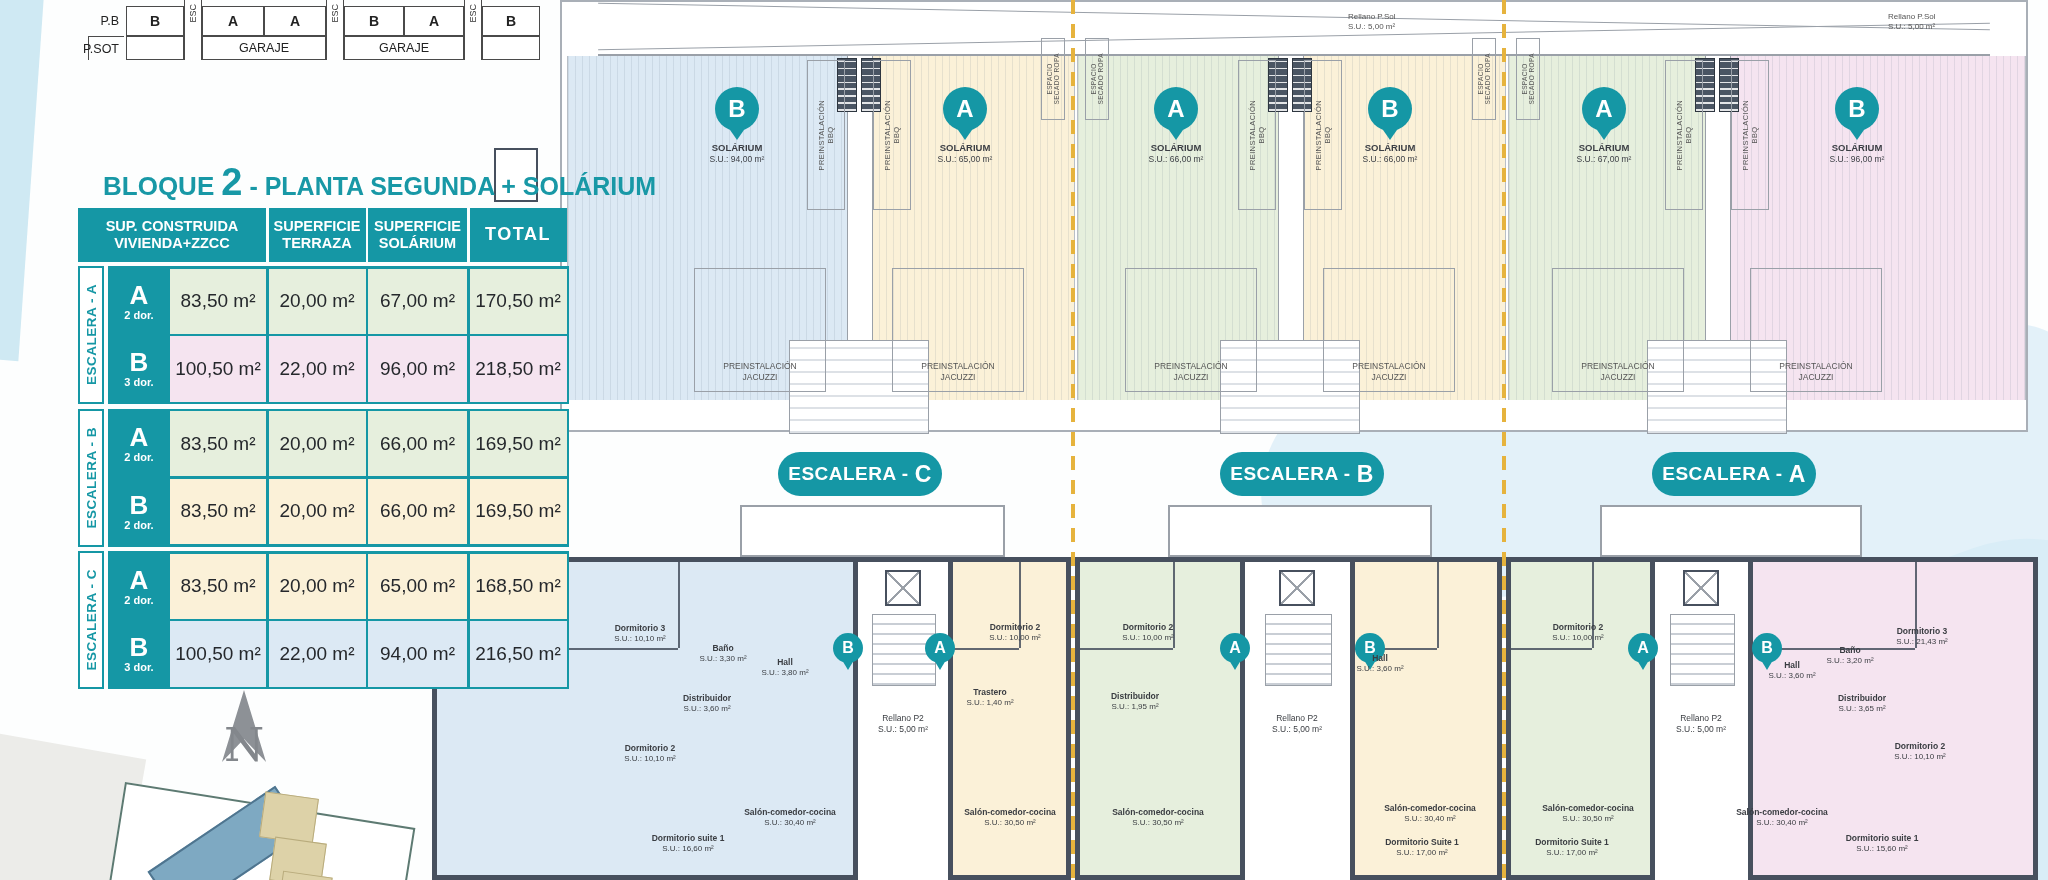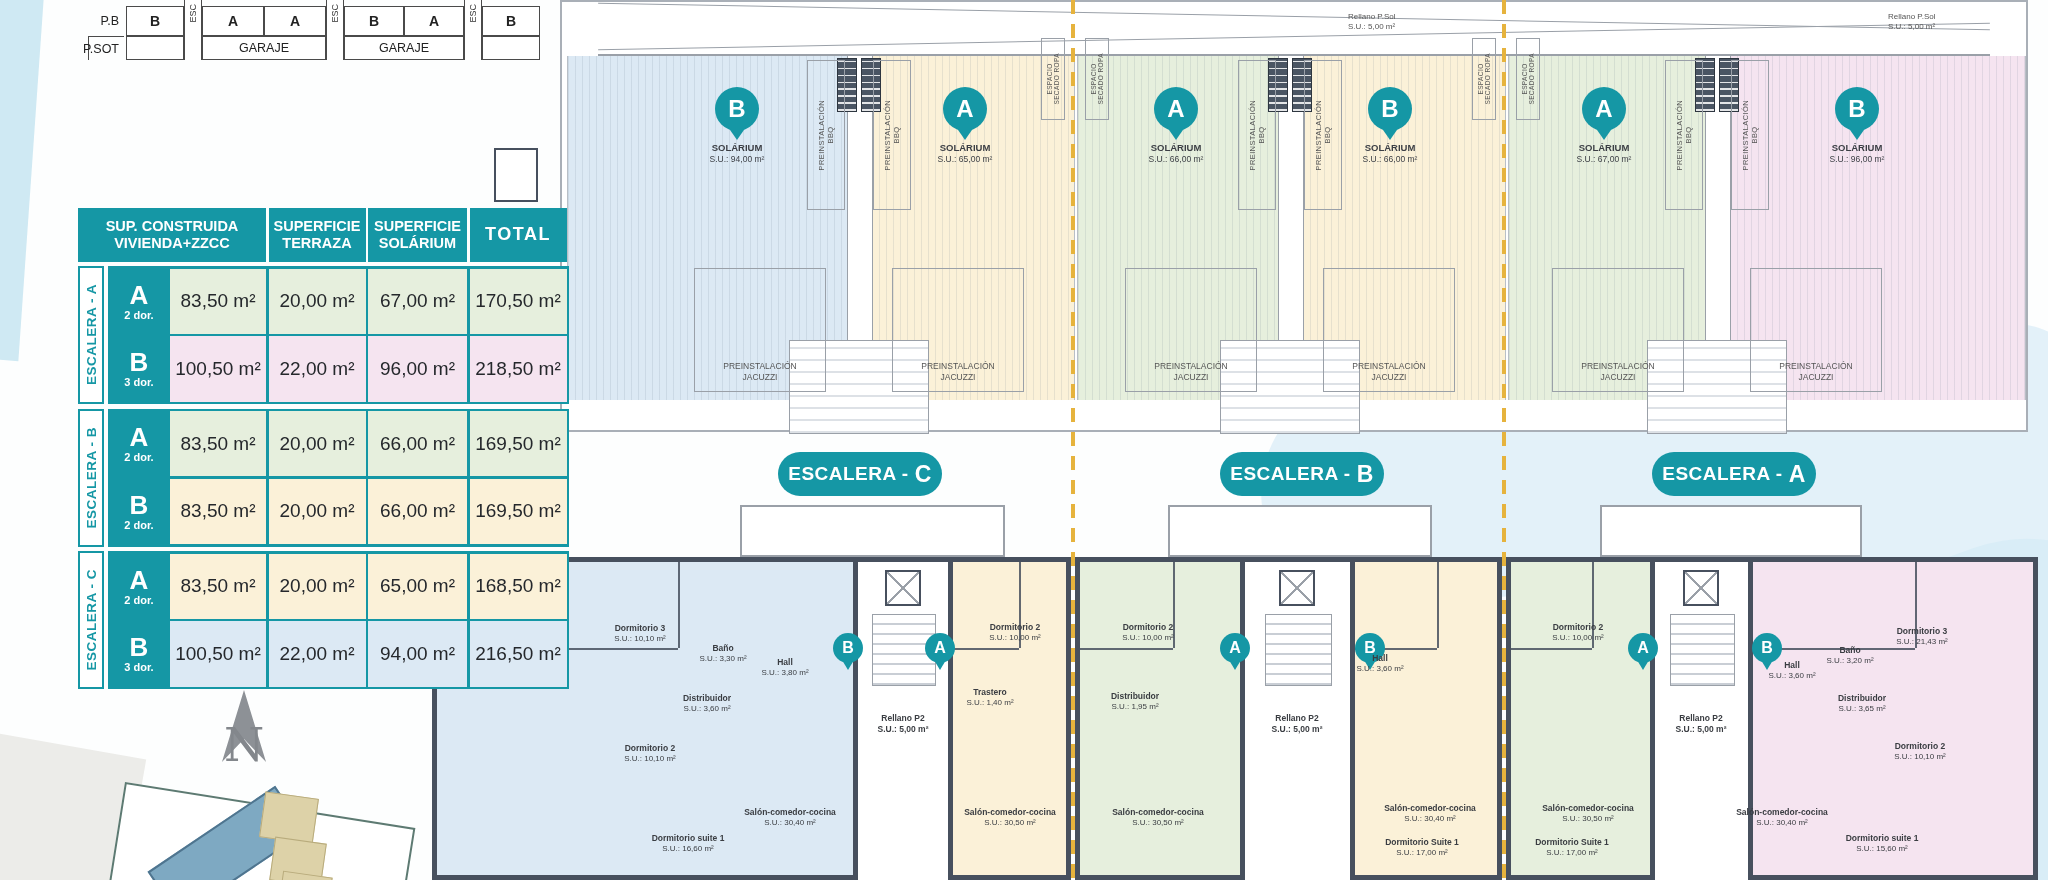--- a/index.html
+++ b/index.html
@@ -43,21 +43,21 @@
   .apt::after{content:"";position:absolute;left:58%;top:0;width:2px;height:86px;background:#47505e;opacity:.85}
   .stairwell{position:absolute;background:#fff;border-top:5px solid #47505e;box-sizing:border-box;z-index:2}
   .elev{position:absolute;width:36px;height:36px;border:2px solid #47505e;background:
         linear-gradient(45deg,transparent 47%,#9aa0a8 47% 53%,transparent 53%),
         linear-gradient(-45deg,transparent 47%,#9aa0a8 47% 53%,transparent 53%),#fff;box-sizing:border-box}
   .swstairs{position:absolute;border:1px solid #9aa0a8;background-image:repeating-linear-gradient(0deg,#c9ced5 0 2px,transparent 2px 10px)}
   .room{position:absolute;transform:translate(-50%,-50%);text-align:center;font-size:8.5px;line-height:1.25;
         color:#3a3d42;z-index:6;white-space:nowrap;font-weight:bold}
   .room .ra{display:block;font-weight:normal;font-size:8px}
   .rellano2{position:absolute;transform:translateX(-50%);text-align:center;font-size:8.5px;color:#3a3d42;
-        line-height:1.3;z-index:6;font-weight:bold}
+        line-height:1.3;z-index:6;font-weight:normal}
   .terr{position:absolute;background:#fff;border:2px solid #9aa0a8;box-sizing:border-box;z-index:1}
   .pill{position:absolute;top:452px;height:44px;width:164px;border-radius:22px;background:#1597a5;color:#fff;
         display:flex;align-items:center;justify-content:center;gap:6px;font-weight:bold;font-size:19px;z-index:3;letter-spacing:.5px}
   .pill .plletter{font-size:23px}
   
   .ms{position:absolute;left:88px;top:0;width:466px;height:64px;z-index:3}
   .mc{position:absolute;border:1.5px solid #4a4a4a;box-sizing:border-box;background:#fff;
       display:flex;align-items:center;justify-content:center;font-size:12.5px;color:#222}
   .mletter{font-weight:bold;font-size:14px}
   .mlabel{position:absolute;display:flex;align-items:center;justify-content:flex-end;padding-right:5px;
@@ -125,20 +125,25 @@
     </div>
   <div class="escshaft" style="left:238px;top:0;width:18px;height:60px">
       <span>ESC</span>
     </div>
   <div class="escshaft" style="left:376px;top:0;width:18px;height:60px">
       <span>ESC</span>
     </div>
 </div>
 
 <div class="tableWrap">
+  <div class="ttl">
+    <span class="tp">BLOQUE</span>
+    <span class="tn">2</span>
+    <span class="ts">- PLANTA SEGUNDA + SOLÁRIUM</span>
+  </div>
 
   <div class="hcell pre" style="left:0;width:188px">SUP. CONSTRUIDA
 VIVIENDA+ZZCC</div>
   <div class="hcell pre" style="left:190.5px;width:97px">SUPERFICIE
 TERRAZA</div>
   <div class="hcell pre" style="left:290px;width:99px">SUPERFICIE
 SOLÁRIUM</div>
   <div class="hcell total" style="left:391.5px;width:97px">TOTAL</div>
 
   <div class="escbox" style="top:101px">

